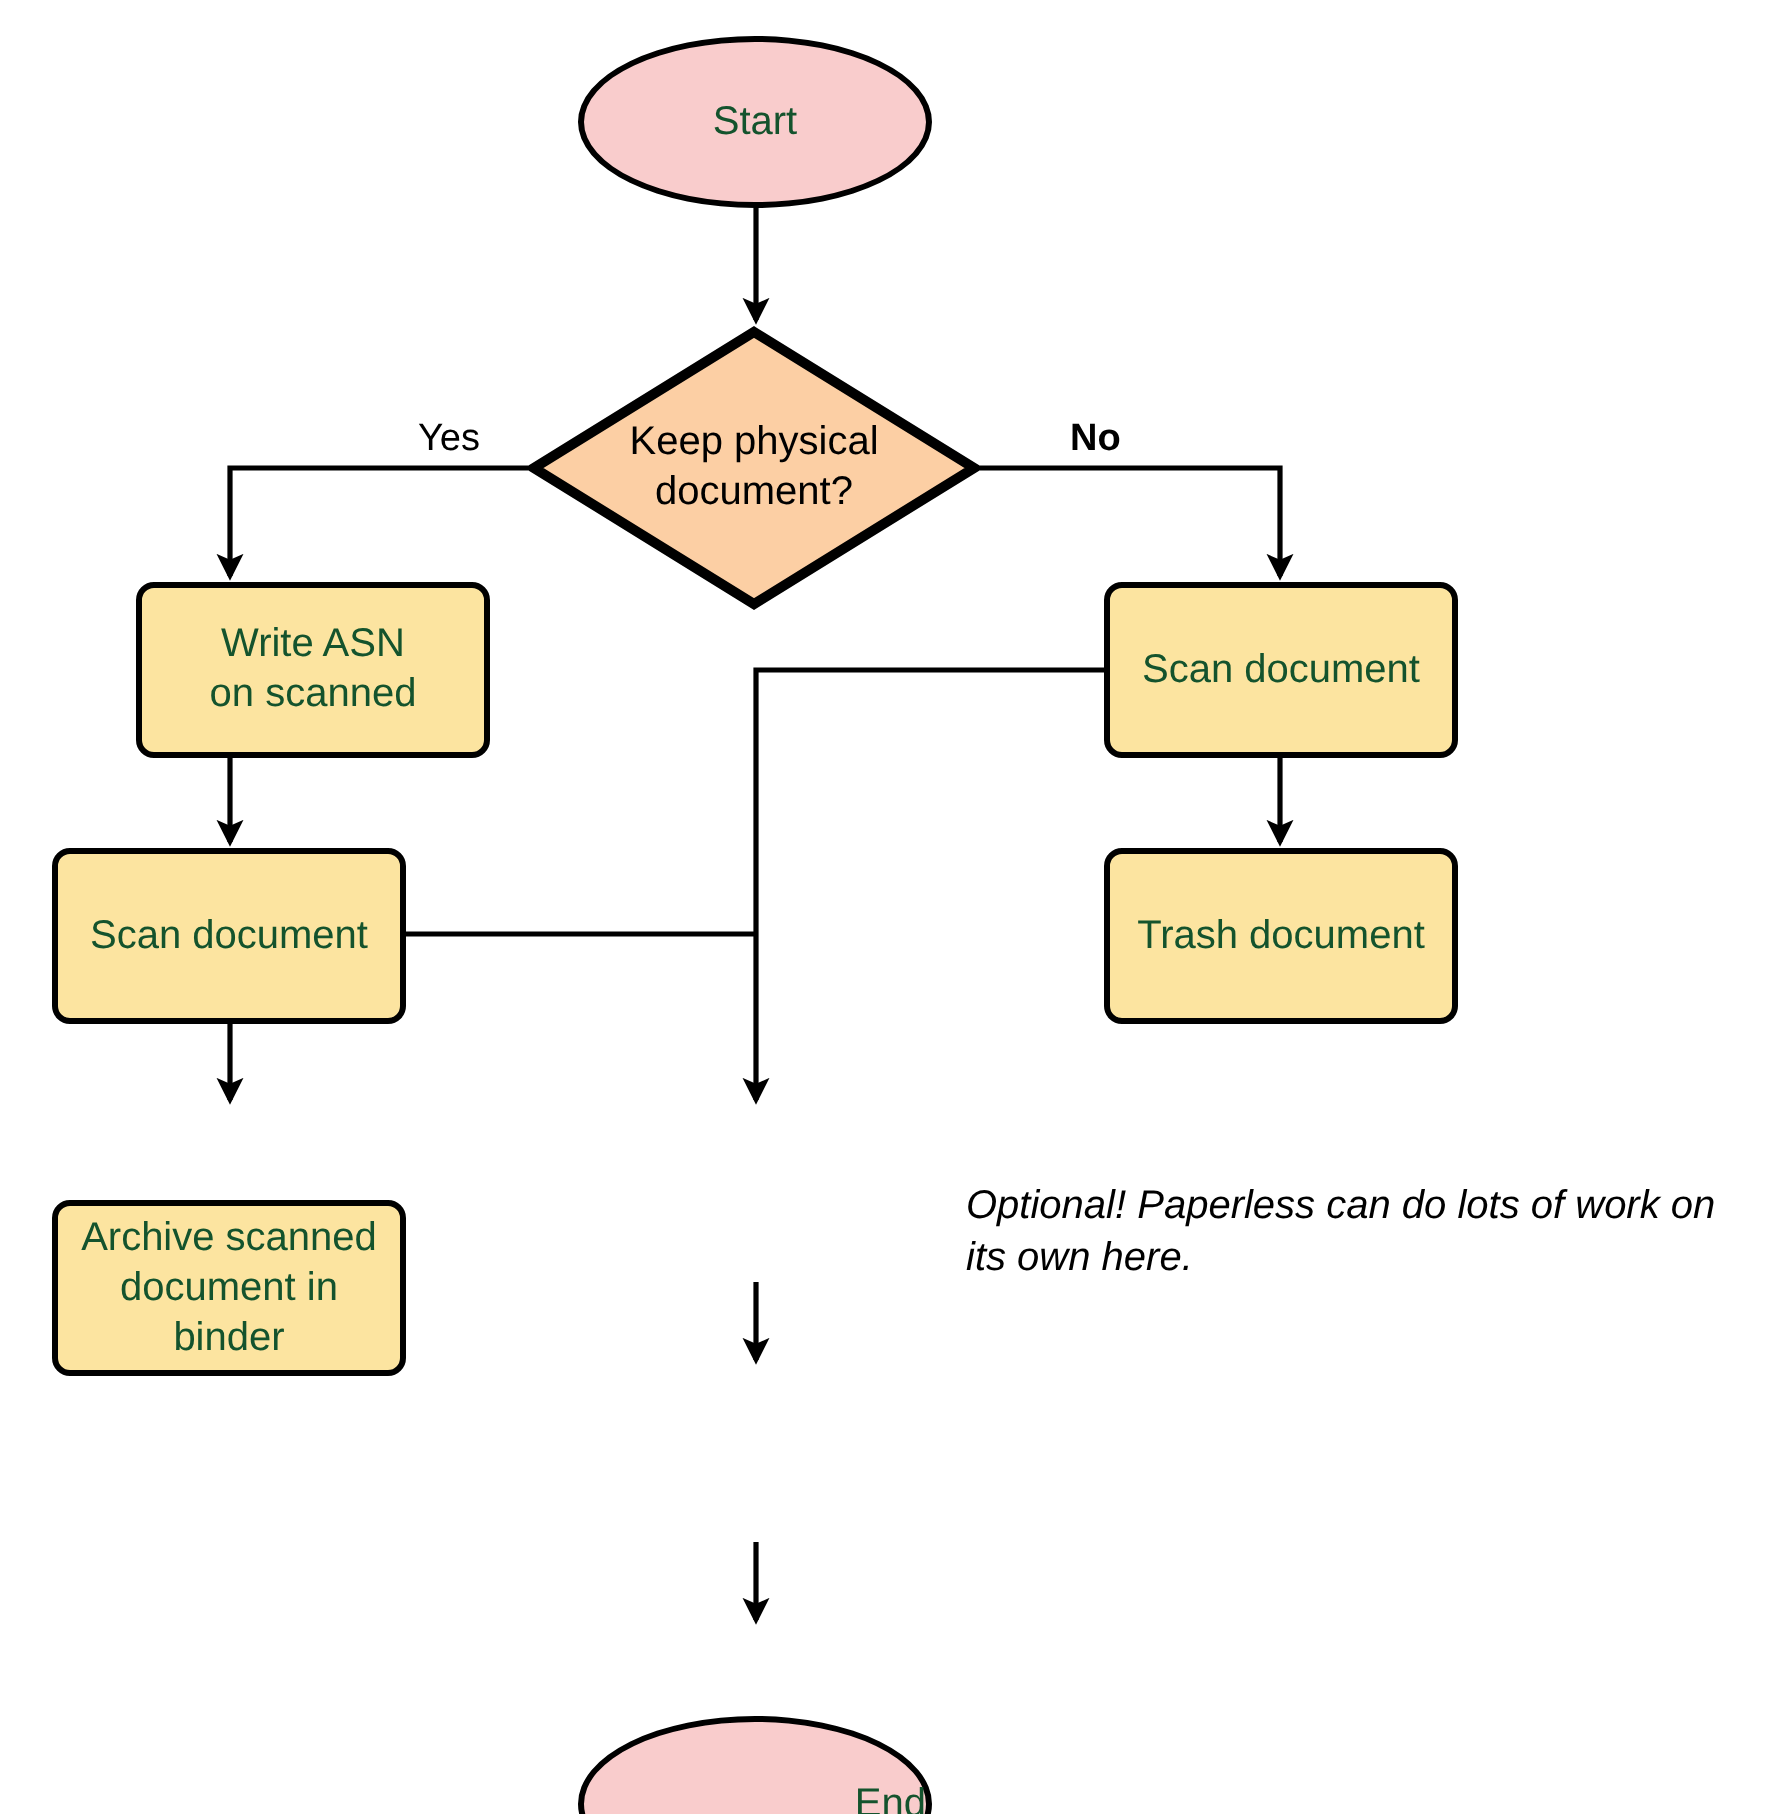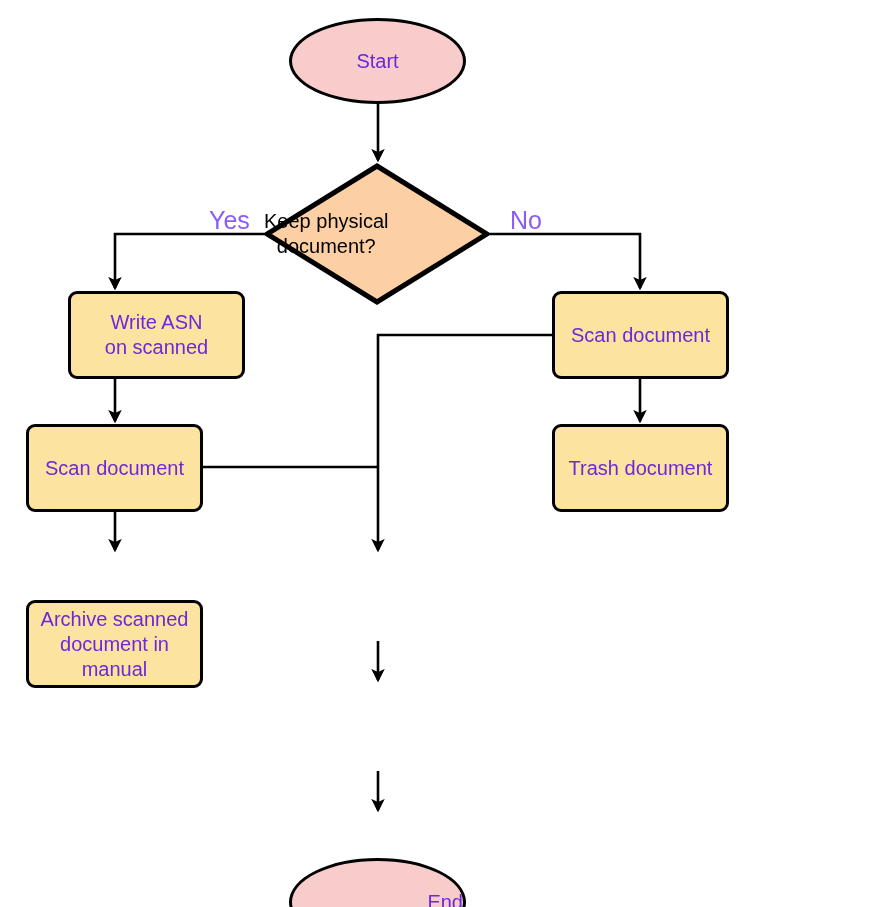--- a/index.html
+++ b/index.html
@@ -26,21 +26,21 @@
     width: 888px;
     height: 907px;
   }
   .node {
     position: absolute;
     box-sizing: border-box;
     display: flex;
     align-items: center;
     justify-content: center;
     text-align: center;
-    color: #6d28d9;
+    color: #14532d;
     font-size: 20px;
     line-height: 25px;
     z-index: 3;
   }
   .terminator {
     border: 3px solid #000000;
     border-radius: 50%;
     background: #f9cccc;
   }
   .process {
@@ -58,30 +58,31 @@
     top: 0;
   }
   .decision-label {
     position: absolute;
     left: 0;
     top: 0;
     width: 100%;
     height: 100%;
     display: flex;
     align-items: center;
+    justify-content: center;
     text-align: center;
     font-size: 20px;
     line-height: 25px;
     color: #000000;
   }
   .edge-label {
     position: absolute;
-    font-size: 25px;
+    font-size: 19px;
     line-height: 22px;
-    color: #8b5cf6;
+    color: #000000;
     white-space: nowrap;
     z-index: 4;
   }
   .note {
     position: absolute;
     font-style: italic;
     font-size: 20px;
     line-height: 26px;
     color: #000000;
     z-index: 4;
@@ -132,49 +133,53 @@
     </svg>
     <div class="decision-label">
       <div>
         <div>Keep physical</div>
         <div>document?</div>
       </div>
     </div>
   </div>
 
   <div class="edge-label" style="left:209px; top:209px;">Yes</div>
-  <div class="edge-label" style="left:510px; top:209px;">No</div>
+  <div class="edge-label" style="left:535px; top:209px;font-weight:bold;">No</div>
 
   <div class="node process" style="left:26px; top:291px; width:177px; height:88px;margin-left:42px;">
     <div>
       <div>Write ASN</div>
       <div>on scanned</div>
     </div>
   </div>
 
   <div class="node process" style="left:26px; top:424px; width:177px; height:88px;">
     <span>Scan document</span>
   </div>
 
   <div class="node process" style="left:26px; top:553px; width:177px; height:88px;margin-top:47px;">
     <div>
       <div>Archive scanned</div>
       <div>document in</div>
-      <div>manual</div>
+      <div>binder</div>
     </div>
   </div>
 
   <div class="node process" style="left:552px; top:291px; width:177px; height:88px;">
     <span>Scan document</span>
   </div>
 
   <div class="node process" style="left:552px; top:424px; width:177px; height:88px;">
     <span>Trash document</span>
   </div>
 
 
 
   <div class="node terminator" style="left:289px; top:858px; width:177px; height:88px;justify-content:flex-end;">
     <span>End</span>
   </div>
 
+  <div class="note" style="left:483px; top:590px; width:400px;">
+    <div>Optional! Paperless can do lots of work on</div>
+    <div>its own here.</div>
+  </div>
 
 </div>
 
 </body></html>

